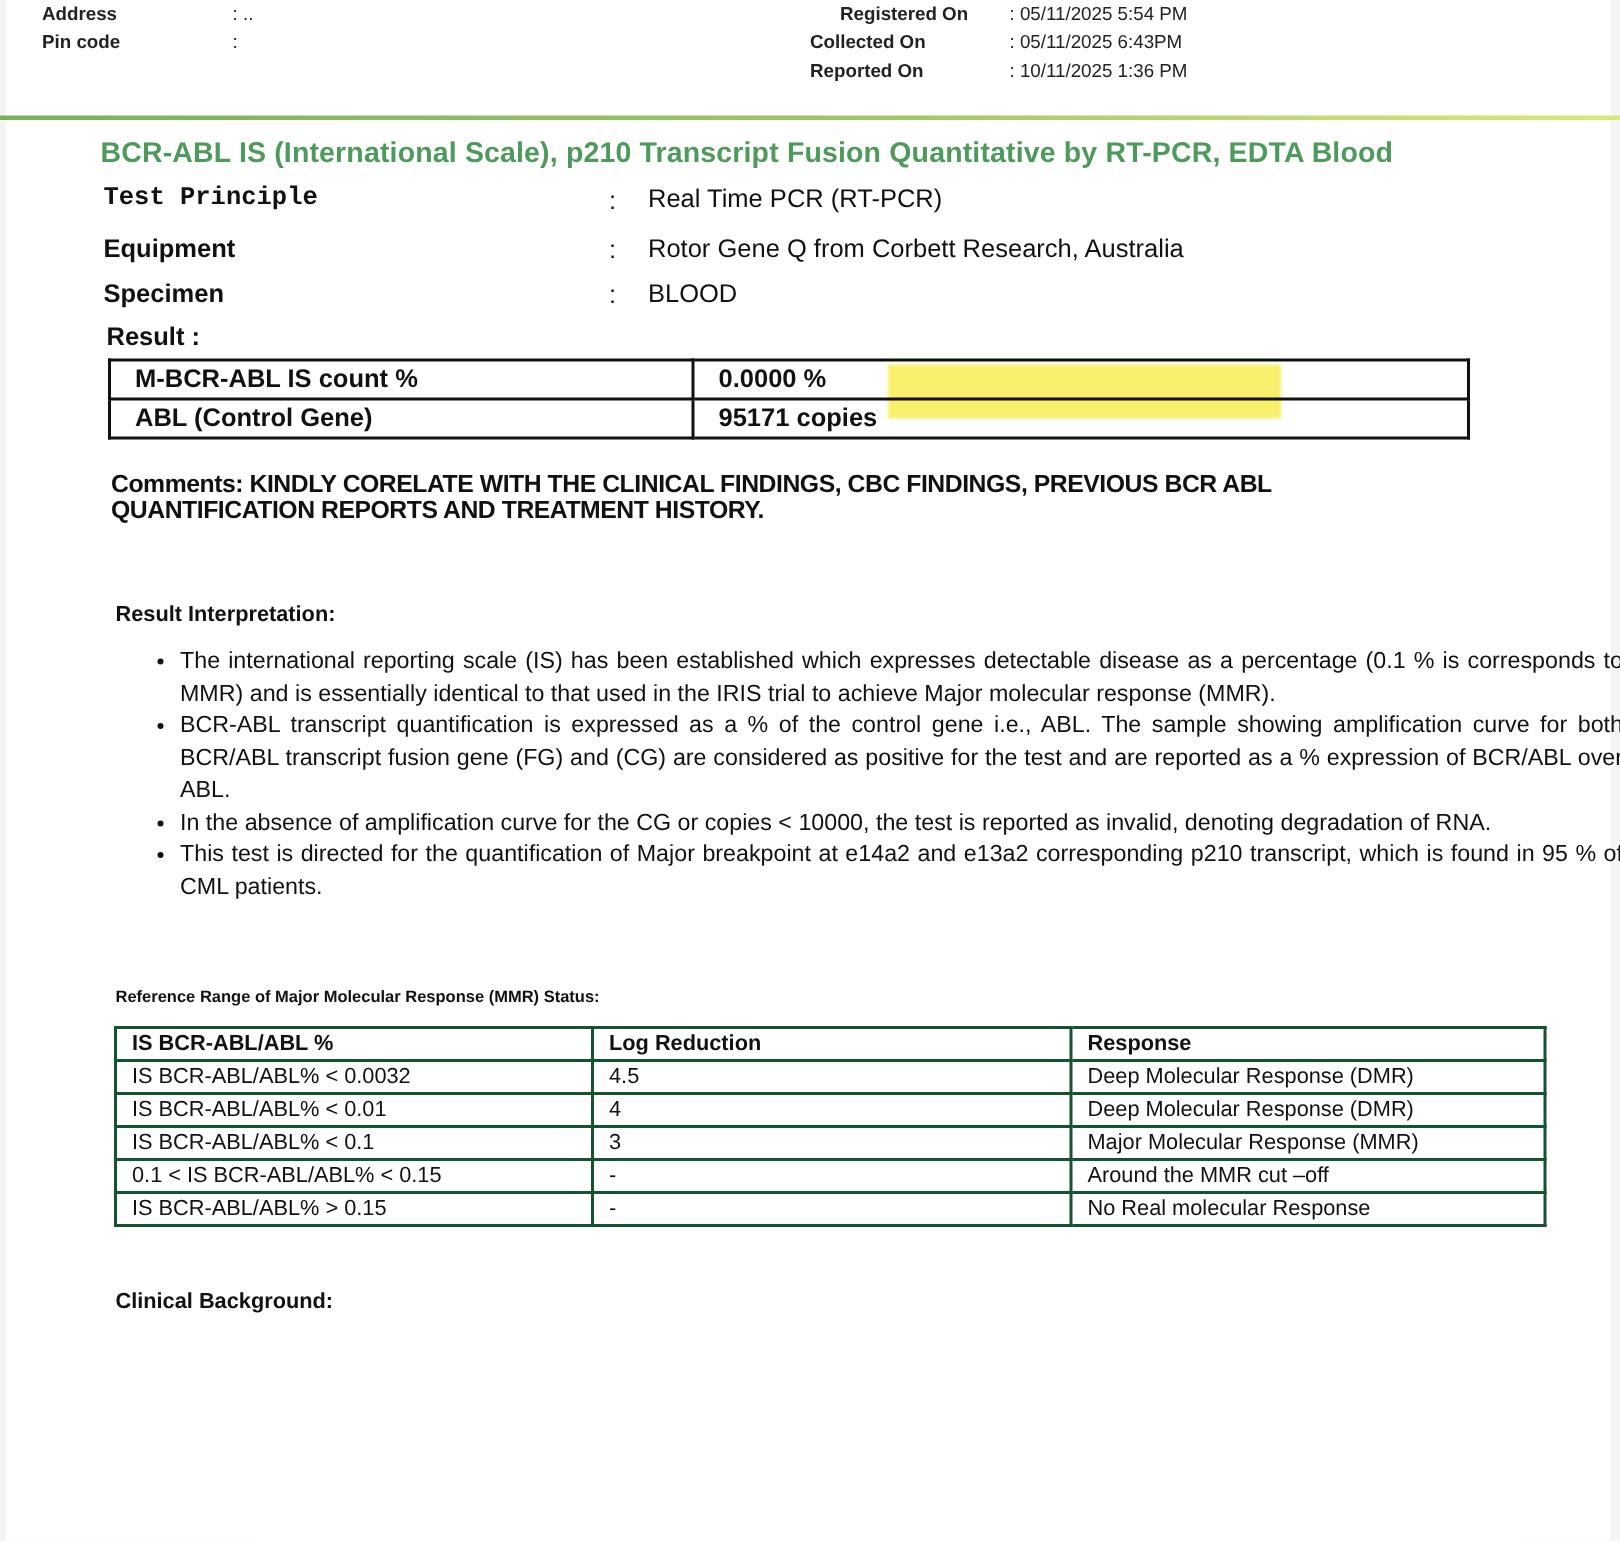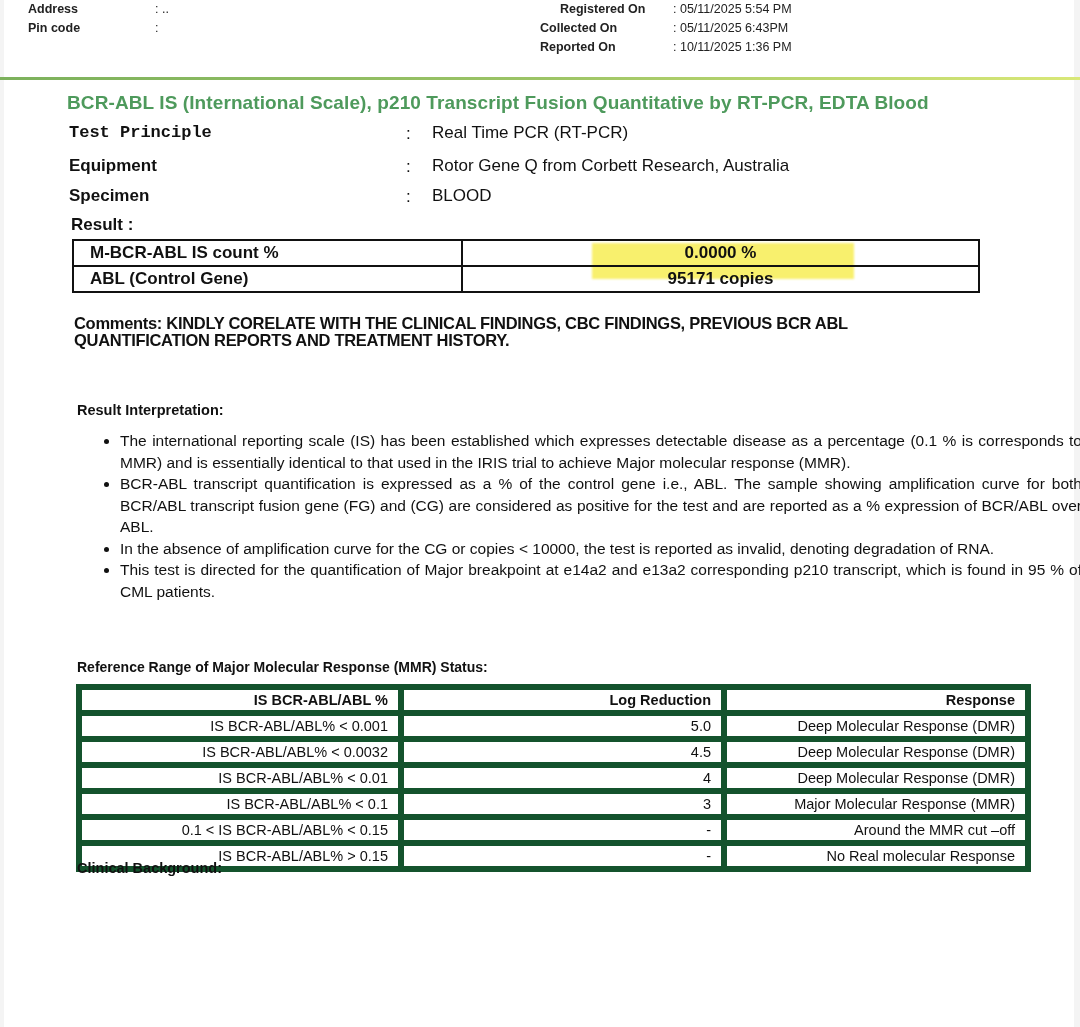--- a/index.html
+++ b/index.html
@@ -31,43 +31,43 @@
     .result-label { position: absolute; left: 71px; top: 215px; font-weight: bold; font-size: 17px; }
 
     table.result {
       position: absolute; left: 72px; top: 239px; width: 908px;
       border-collapse: collapse; font-size: 17px;
     }
     table.result td {
       border: 2px solid #111; height: 24px; padding: 0 16px; font-weight: bold;
     }
     table.result td.c1 { width: 355px; }
-    table.result td.c2 { text-align: center; position: relative; margin-top: 48px; }
+    table.result td.c2 { text-align: left; position: relative; margin-top: 48px; }
     .highlight {
       position: absolute; left: 592px; top: 243px; width: 262px; height: 36px;
       background: rgba(245, 235, 60, 0.75);
       filter: blur(1px);
     }
     .comments {
       position: absolute; left: 74px; top: 315px; width: 900px;
       font-weight: bold; font-size: 16.5px; line-height: 17px; letter-spacing: -0.3px;
     }
     .interp-title { position: absolute; left: 77px; top: 402px; font-weight: bold; font-size: 14.5px; }
     ul.interp {
       position: absolute; left: 90px; top: 430px; width: 962px;
       margin: 0; padding-left: 30px; font-size: 15.5px; line-height: 21.5px;
     }
     ul.interp li { text-align: justify; }
-    .ref-title { position: absolute; left: 77px; top: 659px; font-weight: bold; font-size: 14px; }
+    .ref-title { position: absolute; left: 77px; top: 659px; font-weight: bold; font-size: 11px; }
     table.ref {
       position: absolute; left: 76px; top: 684px; width: 955px;
       border-collapse: collapse; font-size: 14.5px;
     }
     table.ref td, table.ref th {
-      border: 6px solid #14532d; height: 20px; padding: 0 10px; text-align: right;
+      border: 2px solid #14532d; height: 20px; padding: 0 10px; text-align: left;
     }
     table.ref th { font-weight: bold; }
     table.ref .col1 { width: 296px; }
     table.ref .col2 { width: 297px; }
     .clinical { position: absolute; left: 77px; top: 860px; font-weight: bold; font-size: 14.5px; }
   </style>
 </head>
 <body>
 
 <div class="page"></div>
@@ -128,25 +128,20 @@
 
 <div class="ref-title">Reference Range of Major Molecular Response (MMR) Status:</div>
 <table class="ref">
   <tbody>
       <tr>
     <th class="col1">IS BCR-ABL/ABL %</th>
     <th class="col2">Log Reduction</th>
     <th>Response</th>
   </tr>
   <tr>
-    <td>IS BCR-ABL/ABL% &lt; 0.001</td>
-    <td>5.0</td>
-    <td>Deep Molecular Response (DMR)</td>
-  </tr>
-  <tr>
     <td>IS BCR-ABL/ABL% &lt; 0.0032</td>
     <td>4.5</td>
     <td>Deep Molecular Response (DMR)</td>
   </tr>
   <tr>
     <td>IS BCR-ABL/ABL% &lt; 0.01</td>
     <td>4</td>
     <td>Deep Molecular Response (DMR)</td>
   </tr>
   <tr>

